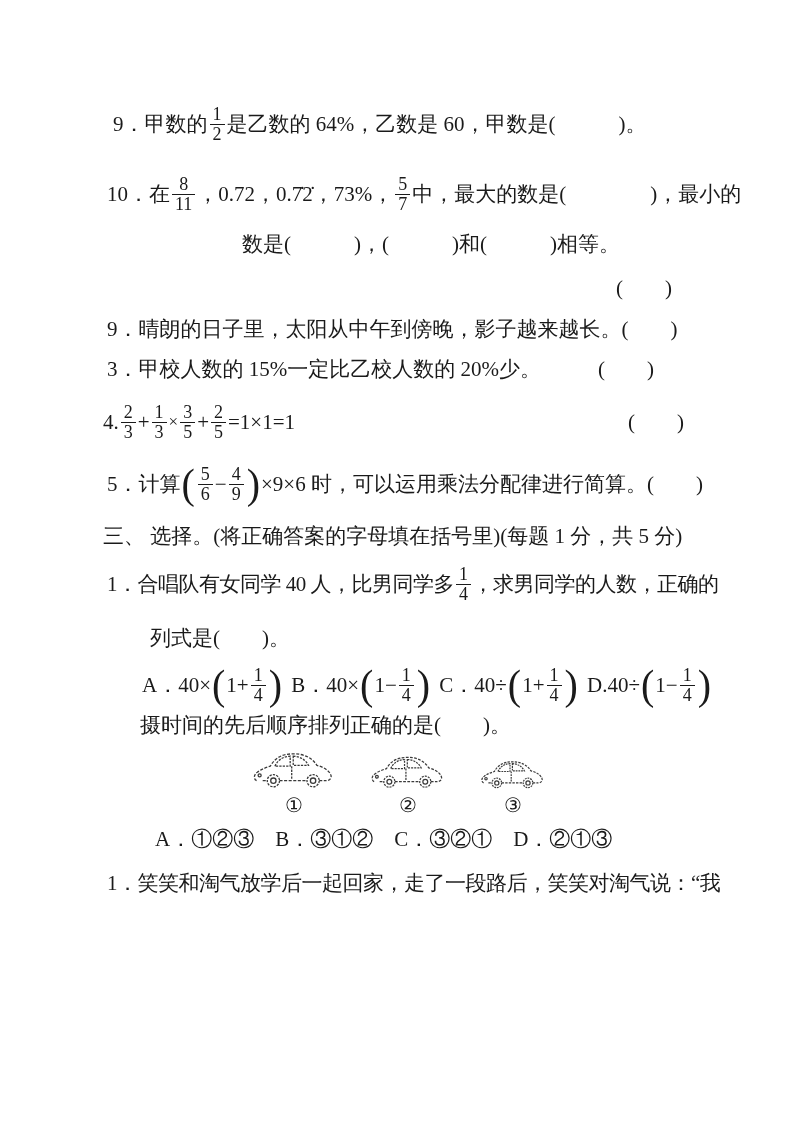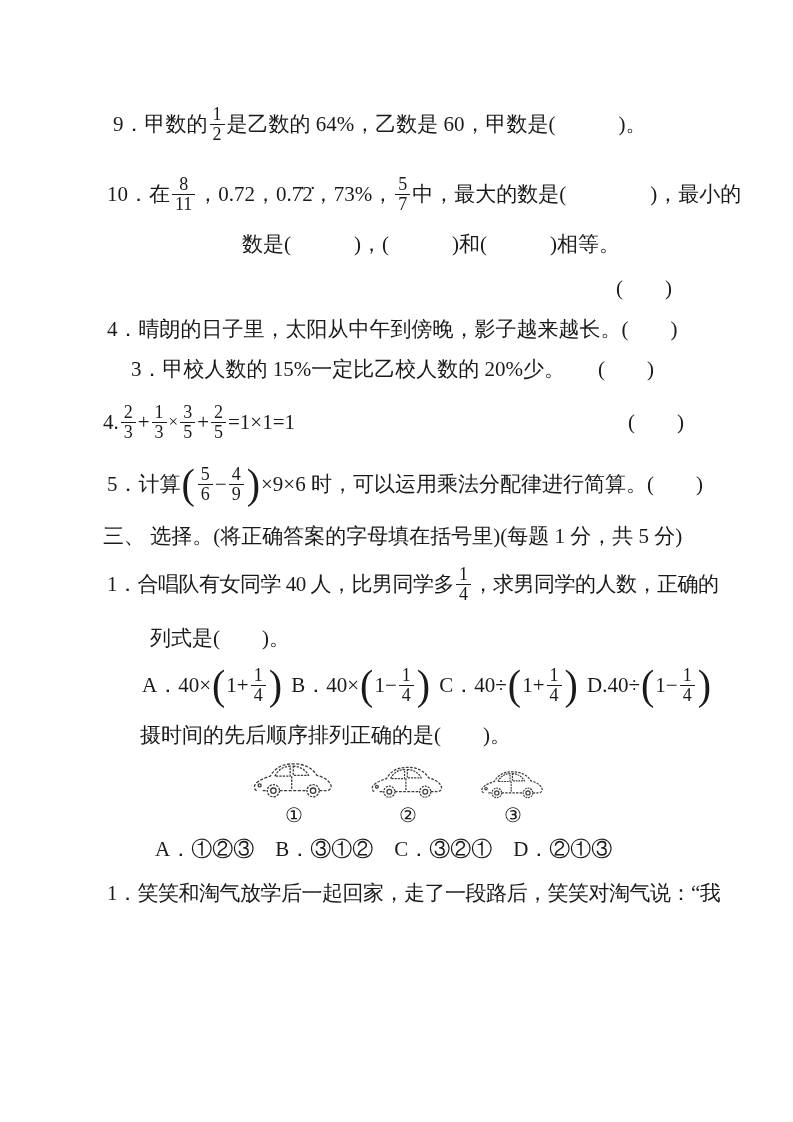--- a/index.html
+++ b/index.html
@@ -71,25 +71,25 @@
   <div class="row cont" style="margin-top:12px;text-align:center;">
     <span>数是(　　　)，(　　　)和(　　　)相等。</span>
   </div>
 
 
   <div class="row ansline" style="margin-top:16px;">
     <span>(　　)</span>
   </div>
 
   <div class="jrow pl2" style="margin-top:13px;">
-    <span>4．晴朗的日子里，太阳从中午到傍晚，影子越来越长。</span>
+    <span>9．晴朗的日子里，太阳从中午到傍晚，影子越来越长。</span>
     <span class="ans" style="margin-right:58px;">(　　)</span>
   </div>
 
-  <div class="jrow pl2" style="margin-top:12px;margin-left:24px;">
+  <div class="jrow pl2" style="margin-top:12px;">
     <span>3．甲校人数的 15%一定比乙校人数的 20%少。</span>
     <span class="ans" style="margin-right:58px;">(　　)</span>
   </div>
 
   <div class="jrow pl3" style="margin-top:16px;height:46px;">
     <span>4.</span>
       <span class="fr">
         <b>2</b>
         <i>3</i>
       </span>
@@ -188,21 +188,21 @@
         <span>1−</span>
         <span class="fr">
           <b>1</b>
           <i>4</i>
         </span>
         <span class="bp">)</span>
       </span>
   </div>
 
 
-  <div class="row cont2" style="margin-top:11px;">
+  <div class="row cont2" style="margin-top:1px;">
     <span>摄时间的先后顺序排列正确的是(　　)。</span>
   </div>
 
   <div class="cars" style="margin-top:10px;height:68px;">
     <span class="carfig">
       <svg width="84" height="42" viewBox="0 0 110 52">
         <g fill="none" stroke="#3a3a3a" stroke-width="1.7">
           <path d="M6,40 C2,38 2,32 7,29 C12,25 18,23 24,21 C30,10 40,5 52,5 C66,4 78,9 85,20 C94,22 101,27 103,32 C105,36 102,40 97,40" stroke-dasharray="4 2"></path>
           <path d="M14,40 L20,40 M36,40 L72,40 M88,40 L97,40" stroke-dasharray="4 2"></path>
           <circle cx="28" cy="40" r="8" stroke-dasharray="3 1.5"></circle>

